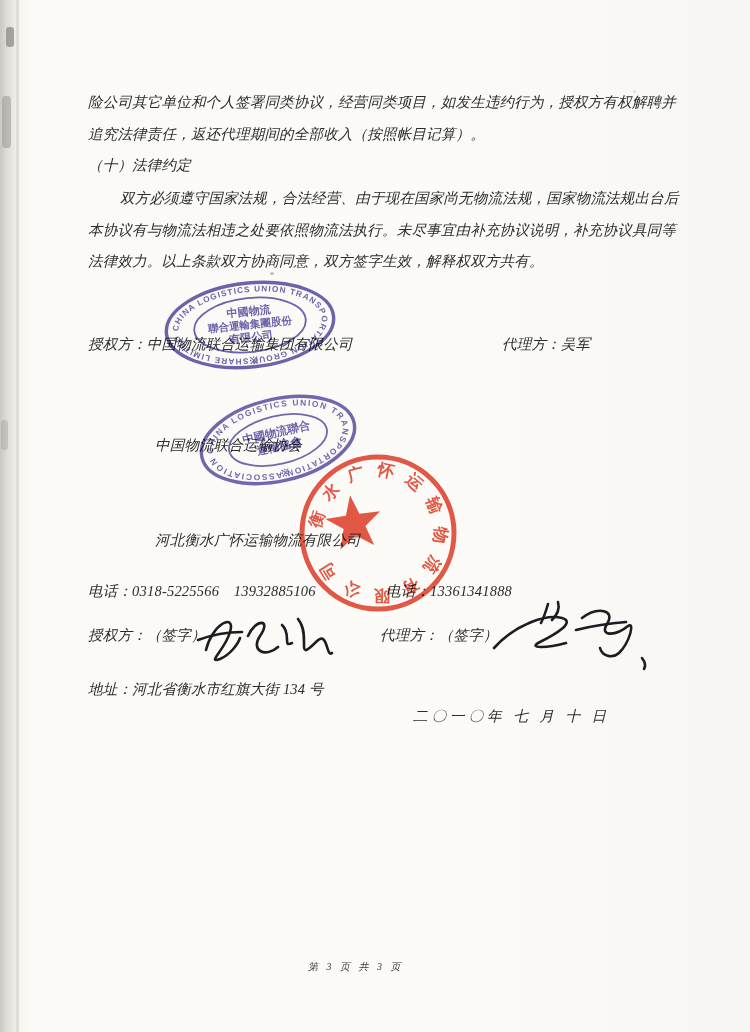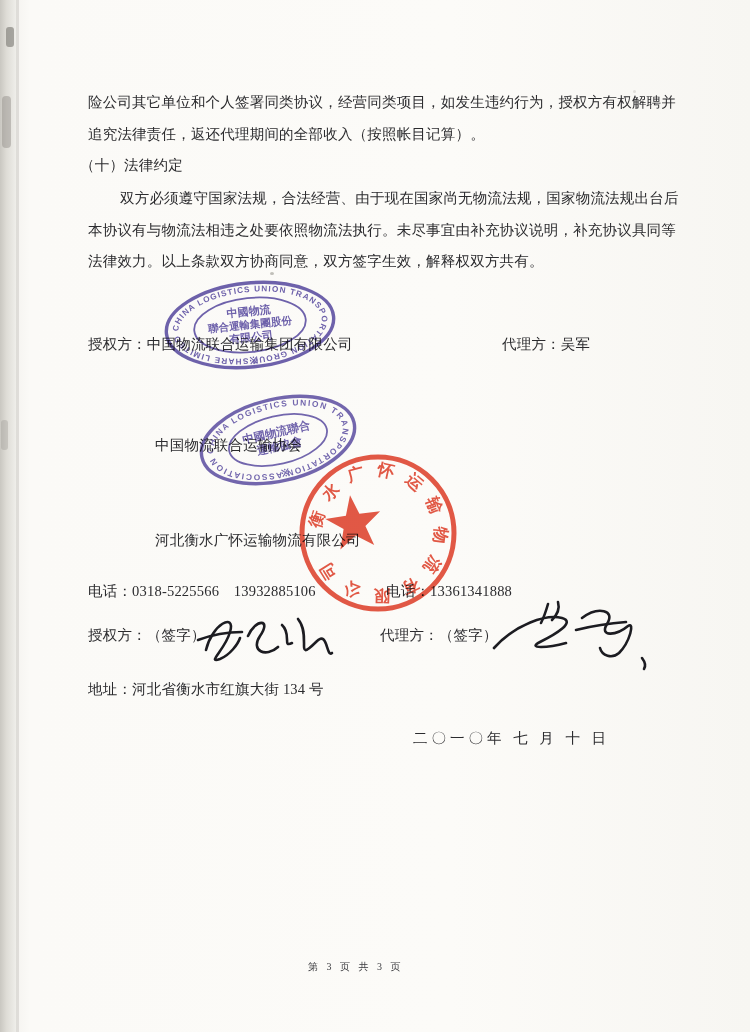--- a/index.html
+++ b/index.html
@@ -31,20 +31,21 @@
   .edge-blot-3 { position: absolute; left: 1px; top: 420px; width: 7px; height: 30px;
     background: #97948e; opacity: .35; border-radius: 3px; }
   .speck { position: absolute; background: #9a978f; border-radius: 50%; opacity: .6; }
 
   .txt {
     position: absolute;
     color: #2b2b2e;
     font-size: 14.5px;
     letter-spacing: 0.2px;
     white-space: nowrap;
+    font-style: italic;
   }
   .small { font-size: 12.3px; }
   .footer-txt { font-size: 10px; letter-spacing: 3px; color: #3a3a3e; }
   .date-txt { font-size: 14.5px; letter-spacing: 4px; }
 
   .stamp { position: absolute; mix-blend-mode: multiply; }
   .stamp svg { overflow: visible; }
   .seal-en { font-family: "Liberation Sans", "DejaVu Sans", sans-serif; font-weight: bold; }
   .seal-cn { font-weight: bold; }
 
@@ -58,39 +59,39 @@
   <div class="edge-strip"></div>
   <div class="edge-shadow-line"></div>
   <div class="edge-blot-1"></div>
   <div class="edge-blot-2"></div>
   <div class="edge-blot-3"></div>
   <div class="speck" style="left:270px;top:272px;width:4px;height:3px;"></div>
   <div class="speck" style="left:633px;top:90px;width:3px;height:3px;opacity:.25;"></div>
 
   <div class="txt" style="left:88px;top:93px;">险公司其它单位和个人签署同类协议，经营同类项目，如发生违约行为，授权方有权解聘并</div>
   <div class="txt" style="left:88px;top:125px;">追究法律责任，返还代理期间的全部收入（按照帐目记算）。</div>
-  <div class="txt" style="left:80px;top:156px;">（十）法律约定</div>
+  <div class="txt" style="left:88px;top:156px;">（十）法律约定</div>
   <div class="txt" style="left:120px;top:189px;">双方必须遵守国家法规，合法经营、由于现在国家尚无物流法规，国家物流法规出台后</div>
   <div class="txt" style="left:88px;top:221px;">本协议有与物流法相违之处要依照物流法执行。未尽事宜由补充协议说明，补充协议具同等</div>
   <div class="txt" style="left:88px;top:252px;text-align:center;">法律效力。以上条款双方协商同意，双方签字生效，解释权双方共有。</div>
 
   <div class="txt" style="left:88px;top:335px;">授权方：中国物流联合运输集团有限公司</div>
   <div class="txt" style="left:470px;top:335px;margin-left:32px;">代理方：吴军</div>
   <div class="txt" style="left:155px;top:436px;">中国物流联合运输协会</div>
   <div class="txt" style="left:155px;top:531px;">河北衡水广怀运输物流有限公司</div>
 
   <div class="txt" style="left:88px;top:582px;">电话：0318-5225566　13932885106</div>
   <div class="txt" style="left:386px;top:582px;">电话：13361341888</div>
 
   <div class="txt" style="left:88px;top:626px;">授权方：（签字）</div>
   <div class="txt" style="left:380px;top:626px;">代理方：（签字）</div>
 
   <div class="txt" style="left:88px;top:680px;">地址：河北省衡水市红旗大街 134 号</div>
 
-  <div class="txt date-txt" style="left:413px;top:729px;">二〇一〇年 七 月 十 日</div>
+  <div class="txt date-txt" style="left:413px;top:707px;">二〇一〇年 七 月 十 日</div>
 
   <div class="txt footer-txt" style="left:308px;top:960px;">第 3 页 共 3 页</div>
 
   <div class="stamp" style="left:150px;top:265px;opacity:.88;">
     <svg width="200" height="120" viewBox="0 0 200 120">
       <g transform="rotate(-6 100 60)" fill="none" stroke="#5b4da5">
         <ellipse cx="100" cy="60" rx="84" ry="42" stroke-width="3.4"></ellipse>
         <ellipse cx="100" cy="60" rx="56" ry="27" stroke-width="1.8"></ellipse>
         <path id="gsealring" d="M 28 60 A 72 33 0 1 1 172 60 A 72 33 0 1 1 28 60" stroke="none"></path>
         <text class="seal-en" font-size="8.2" letter-spacing="1.1" fill="#5b4da5" stroke="none">

